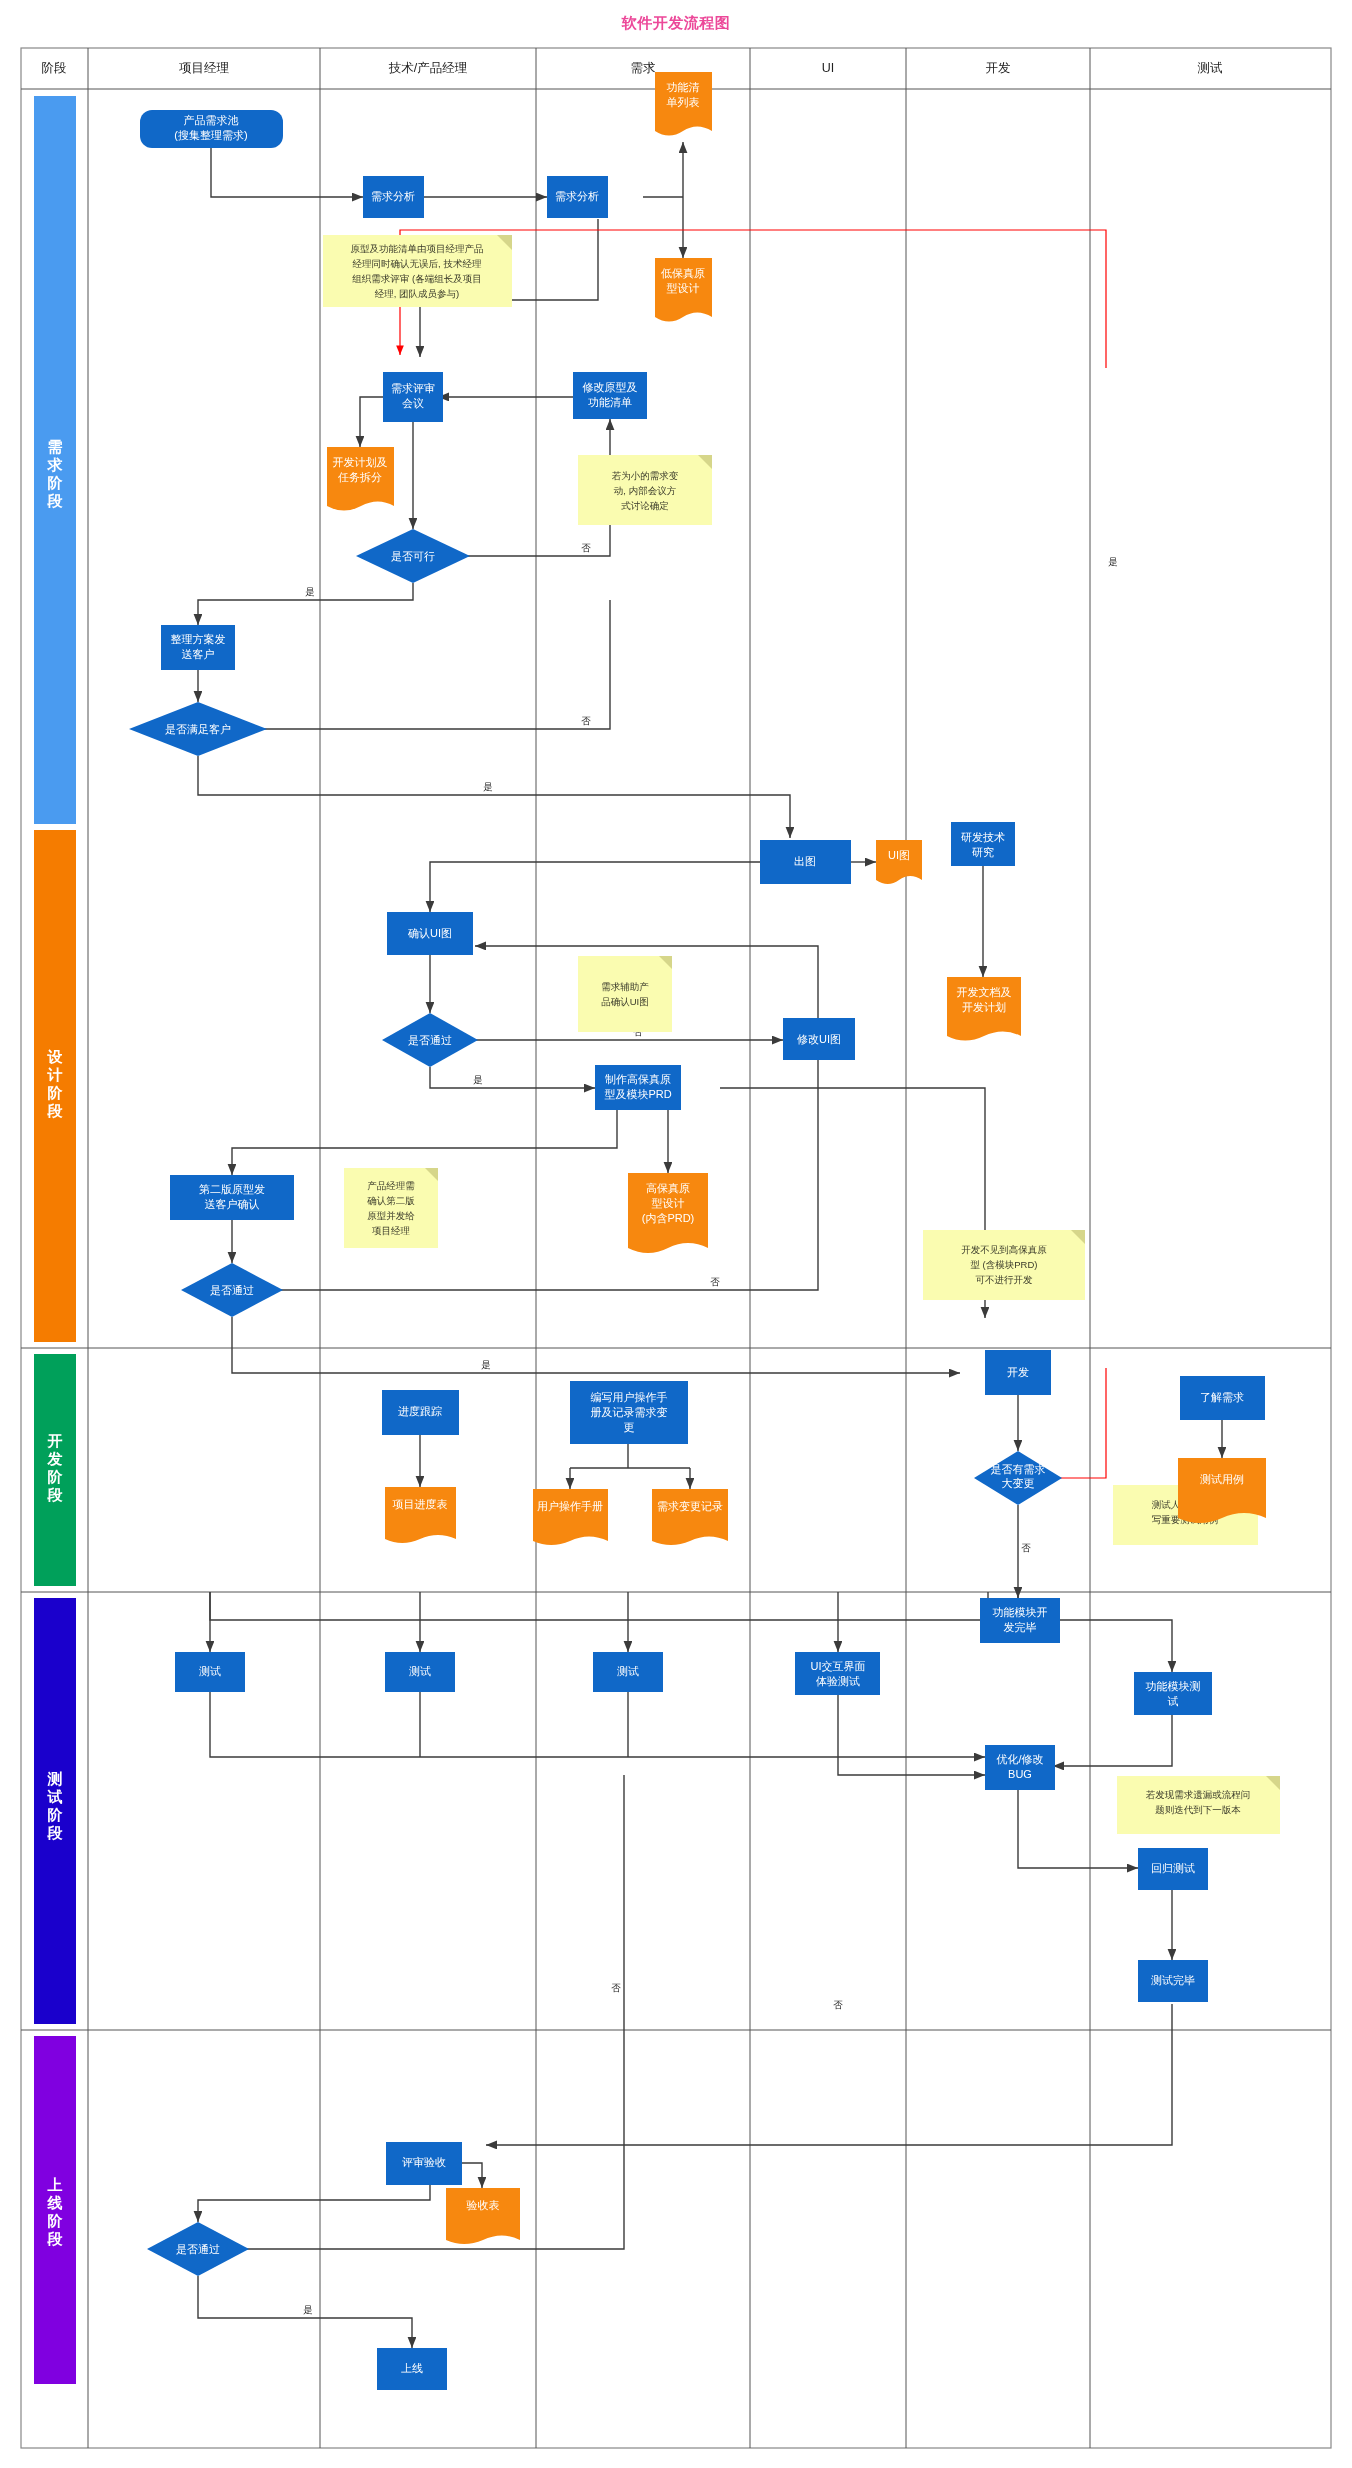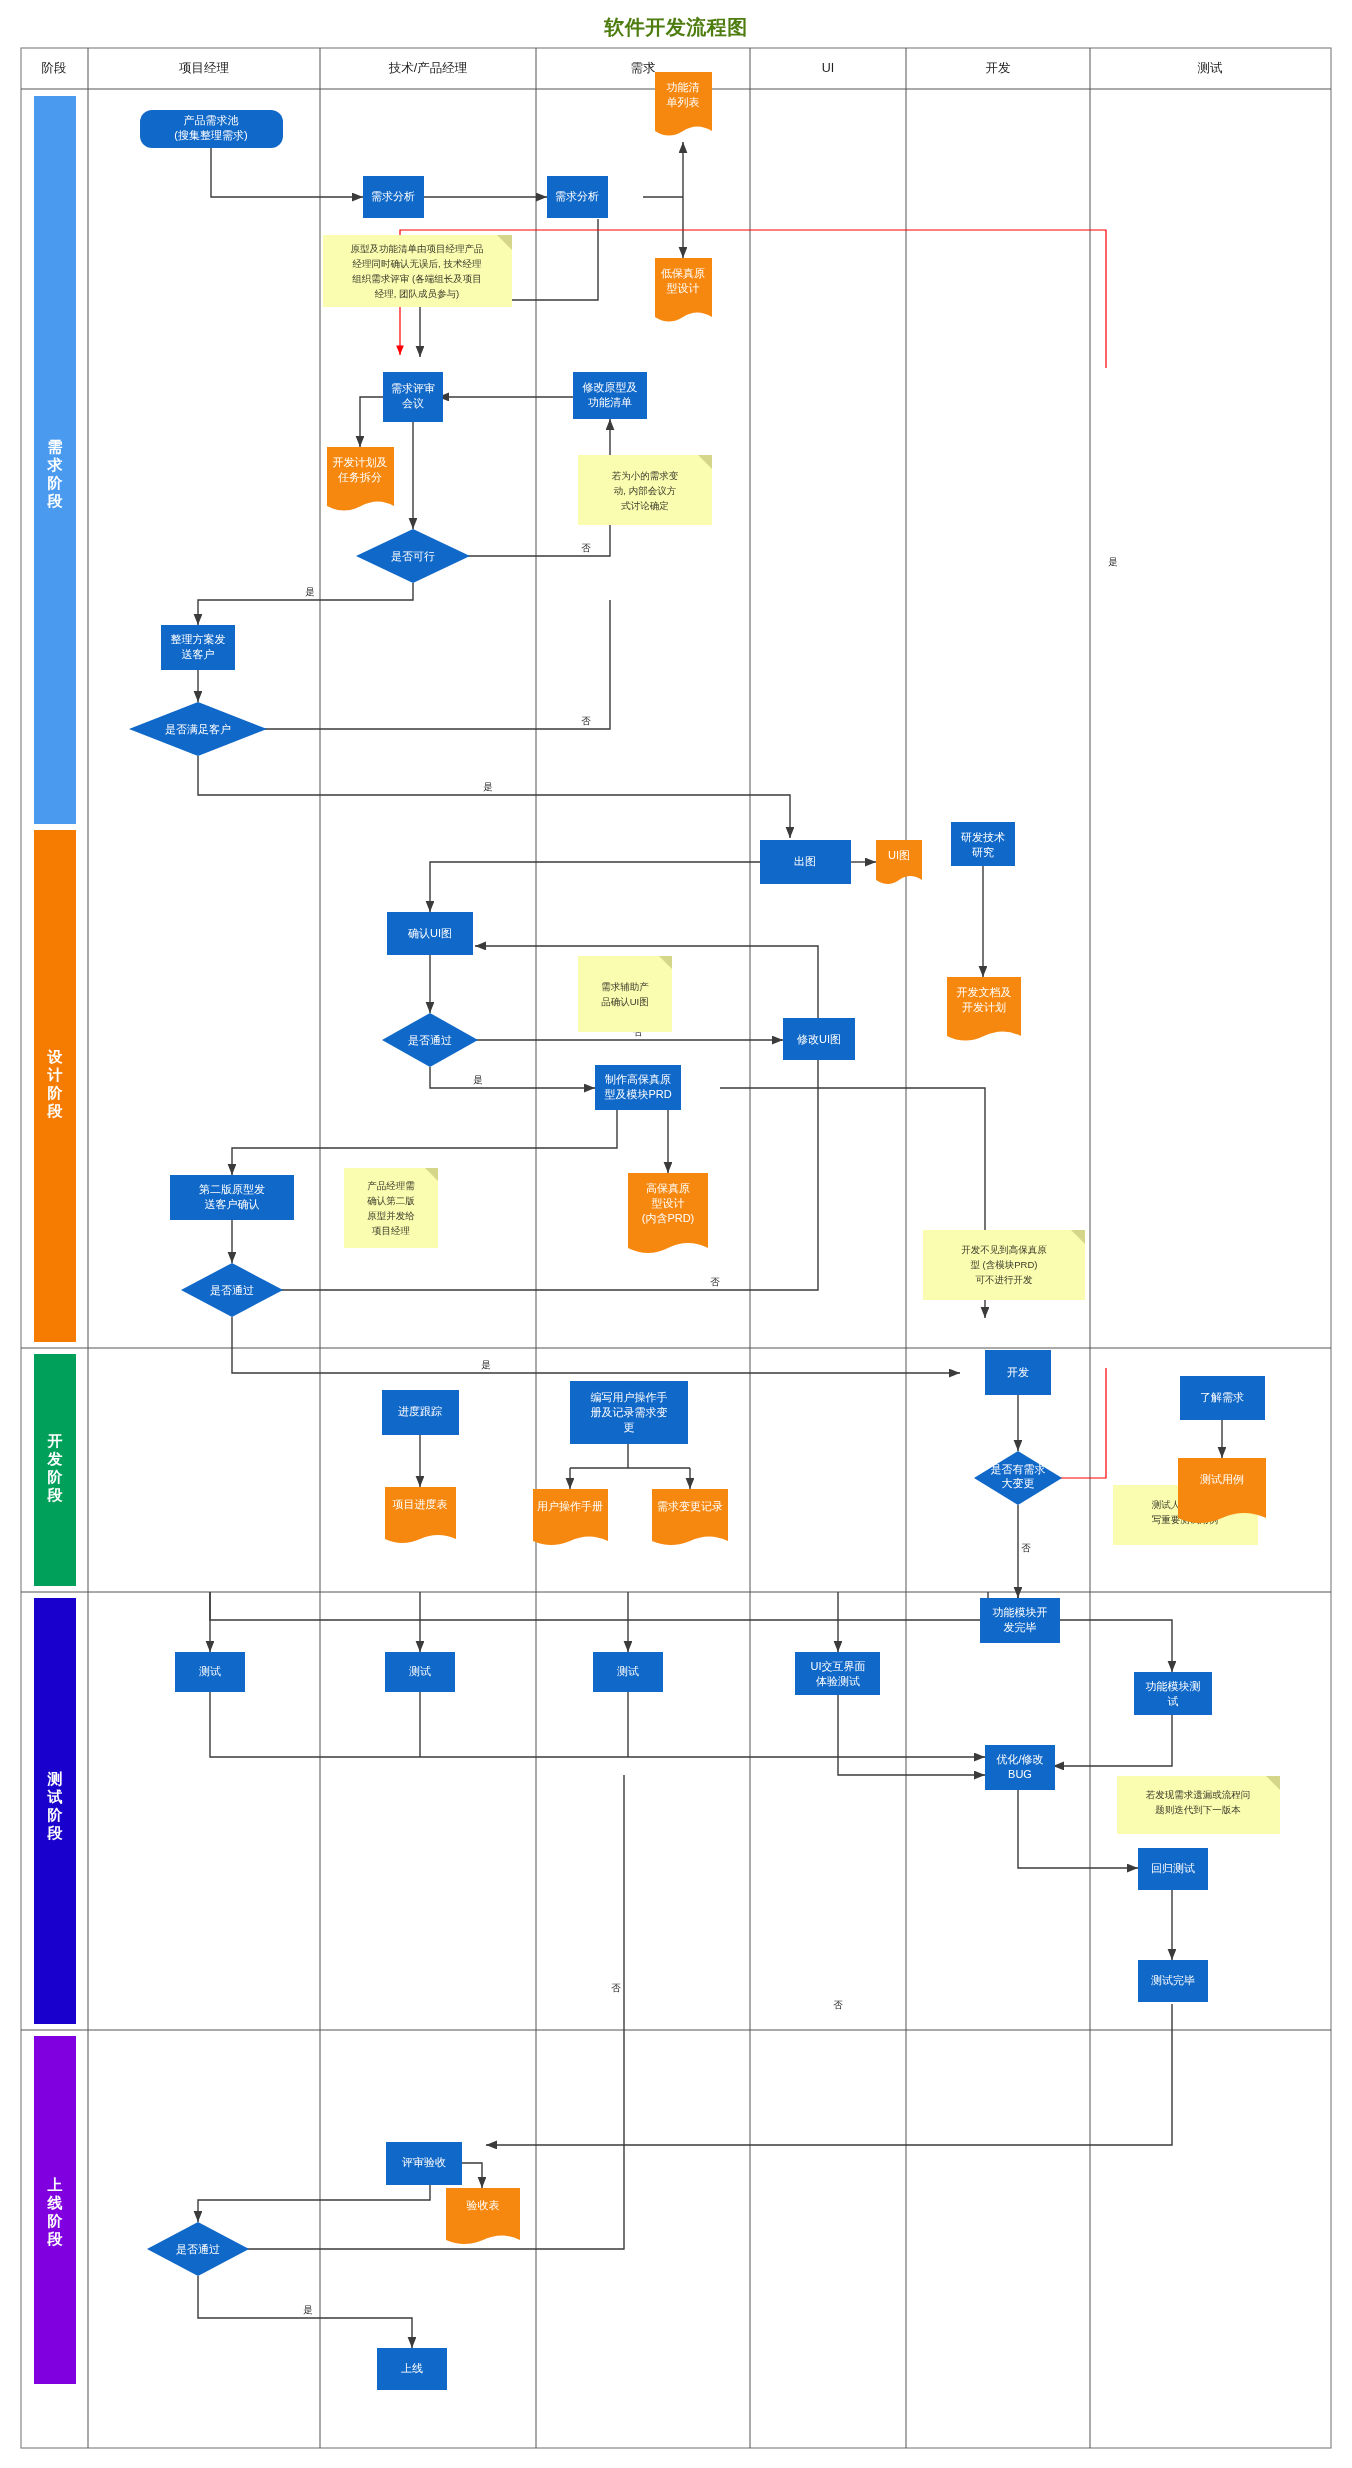--- a/index.html
+++ b/index.html
@@ -13,23 +13,23 @@
     font-family: "Liberation Sans", "DejaVu Sans", sans-serif;
     position: relative;
     overflow: hidden;
   }
   #chart-title {
     position: absolute;
     left: 0;
     top: 14px;
     width: 1352px;
     text-align: center;
-    font-size: 20px;
+    font-size: 15px;
     font-weight: bold;
-    color: #4d7c0f;
+    color: #ec4899;
     letter-spacing: 0.5px;
   }
   svg#flow {
     position: absolute;
     left: 0;
     top: 0;
   }
   .node-text {
     font-family: "Liberation Sans", "DejaVu Sans", sans-serif;
     font-size: 11px;

